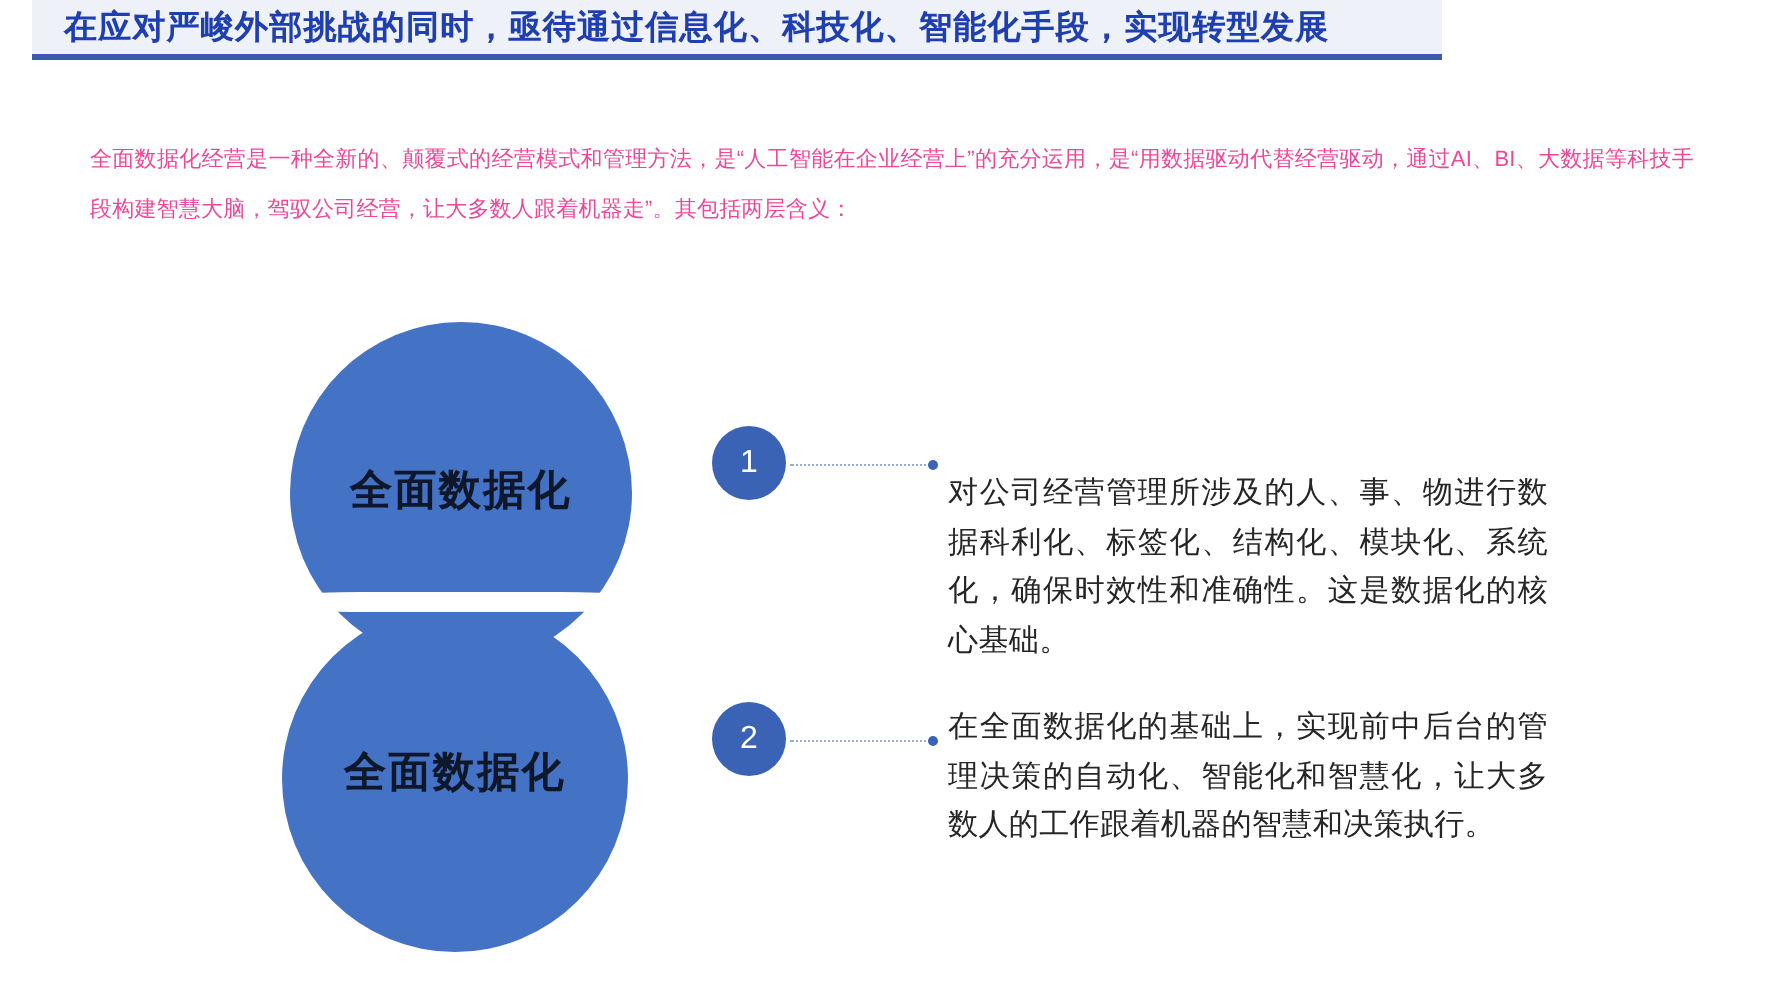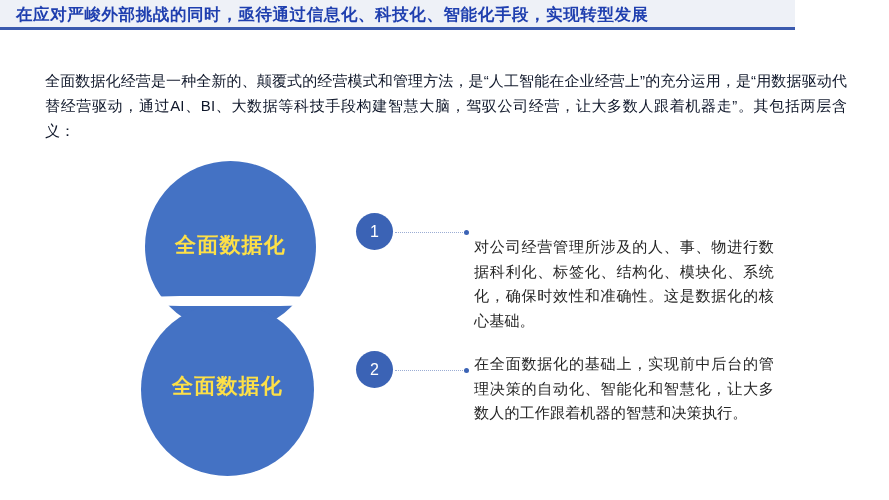--- a/index.html
+++ b/index.html
@@ -12,23 +12,23 @@
     height: 500px;
     background: #ffffff;
     font-family: "Liberation Sans", "DejaVu Sans", sans-serif;
     overflow: hidden;
     position: relative;
   }
 
   
   .header-band {
     position: absolute;
-    left: 0;
+    left: 16px;
     top: 0;
-    width: 795px;
+    width: 705px;
     height: 30px;
     background: #eef1f7;
     border-bottom: 3px solid #3b5aae;
     box-sizing: border-box;
   }
   .header-title {
     position: absolute;
     left: 16px;
     top: 3px;
     font-size: 16.5px;
@@ -38,38 +38,38 @@
     white-space: nowrap;
     line-height: 22px;
   }
 
   
   .intro-paragraph {
     position: absolute;
     left: 45px;
     top: 68px;
     width: 802px;
-    font-size: 15px;
+    font-size: 11px;
     line-height: 25px;
-    color: #0f172a;
+    color: #ec4899;
     text-align: justify;
     letter-spacing: 0.1px;
   }
 
   
   .circle {
     position: absolute;
     border-radius: 50%;
     background: #4472c4;
     display: flex;
     align-items: center;
     justify-content: center;
   }
   .circle-label {
-    color: #fde047;
+    color: #0f172a;
     font-size: 21px;
     font-weight: bold;
     letter-spacing: 1.2px;
     white-space: nowrap;
   }
   #circle-top {
     left: 145px;
     top: 161px;
     width: 171px;
     height: 171px;

